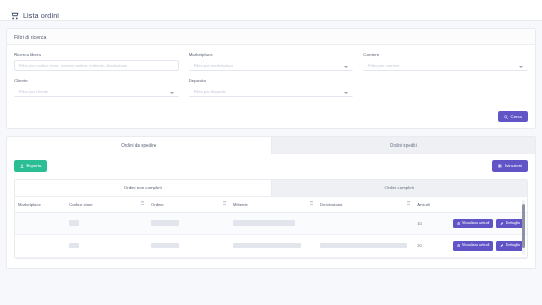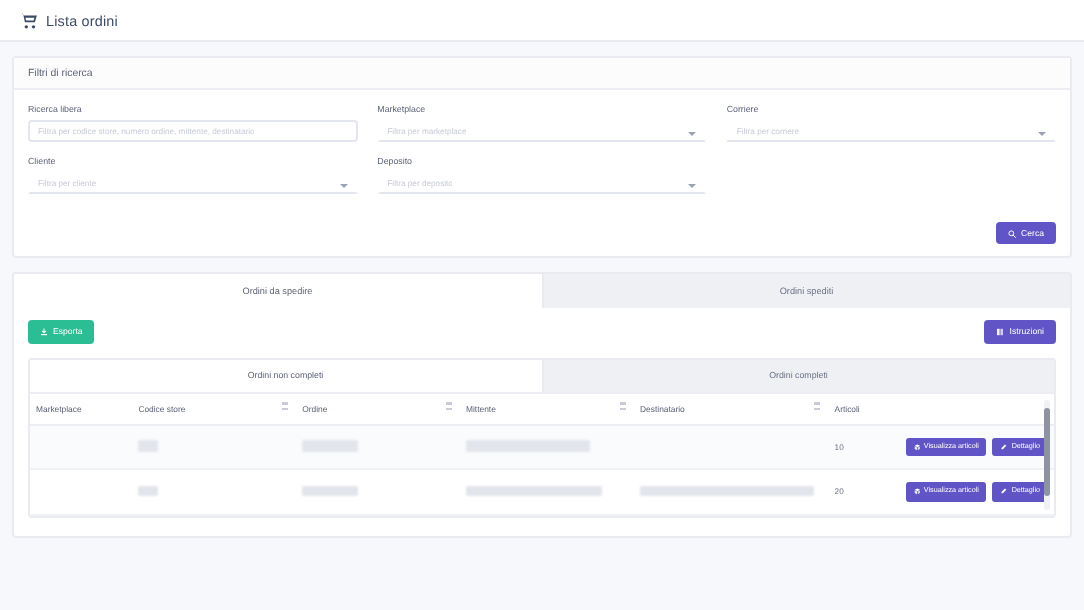--- a/index.html
+++ b/index.html
@@ -9,21 +9,21 @@
     background: #eef0f6;
     overflow: hidden;
   }
   body { position: relative; }
 
   
   .page-head {
     height: 21px;
     background: #ffffff;
     display: flex;
-    align-items: center;
+    align-items: flex-end;
     padding: 0 10px;
     border-bottom: 1px solid #e8eaf0;
   }
   .page-head .cart-ico {
     width: 9px; height: 9px;
     margin-right: 4px;
     display: inline-flex;
     align-items: center;
     justify-content: center;
     color: #3b4a66;

